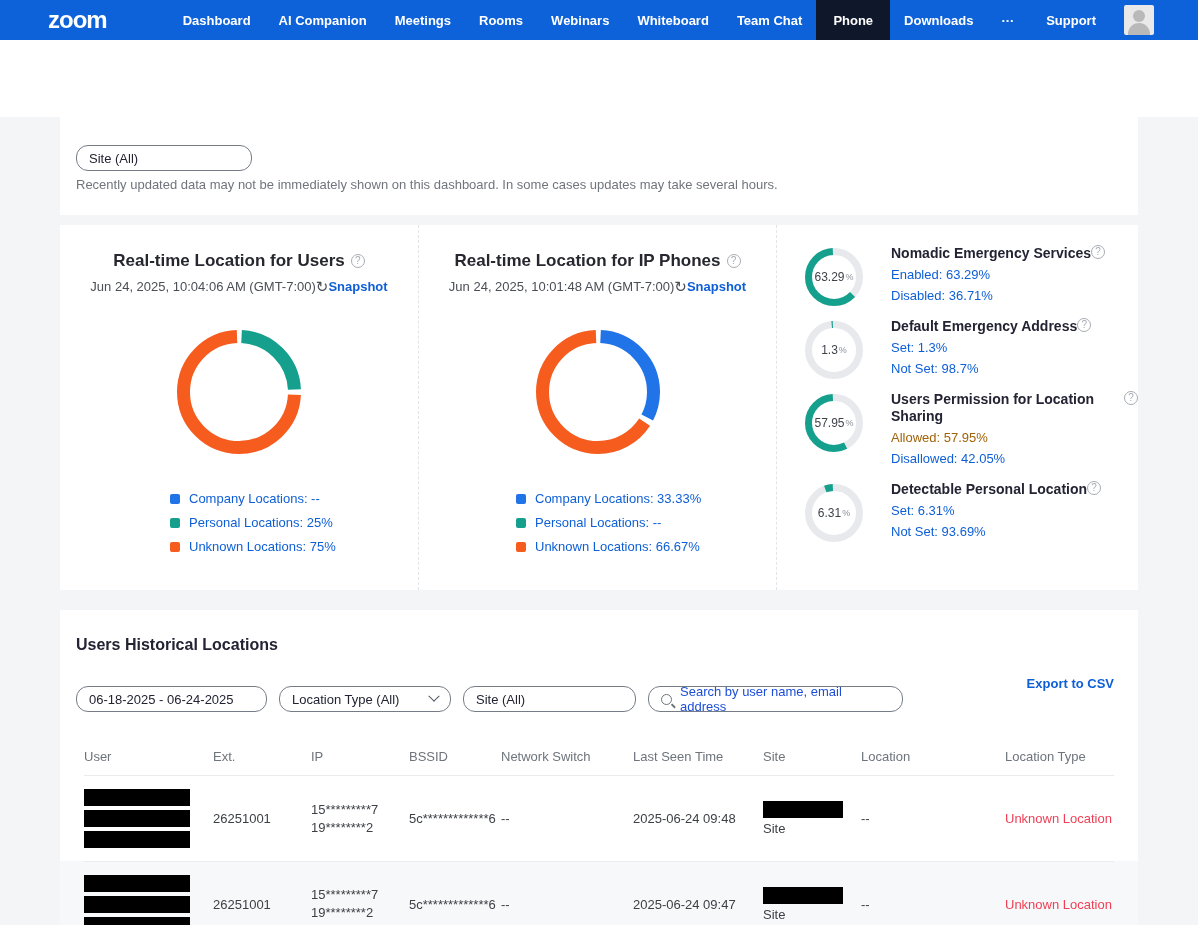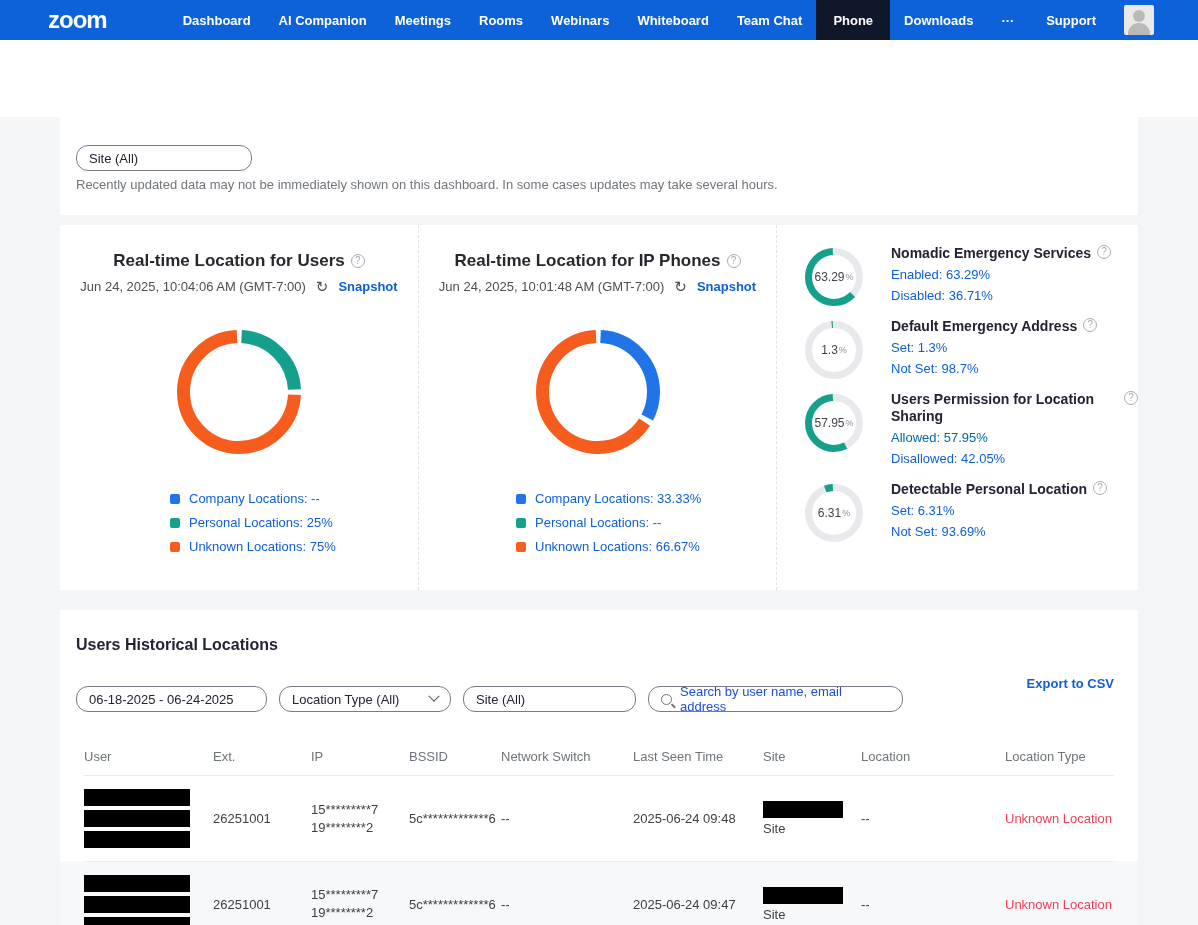--- a/index.html
+++ b/index.html
@@ -43,43 +43,43 @@
   .charts-card { top:225px; height:365px; display:flex; }
   .chart-col { position:relative; width:358px; }
   .chart-col.mid { width:359px; border-left:1px dashed #E2E4E8; border-right:1px dashed #E2E4E8; }
   .chart-col.stats { flex:1; padding:20px 0 0 28px; }
   .chart-title-row { position:absolute; top:26px; left:0; width:100%; display:flex;
     align-items:center; justify-content:center; gap:6px; }
   .chart-title { font-size:17px; font-weight:bold; color:#27272F; }
   .help { width:14px; height:14px; border:1px solid #A7ADB5; border-radius:50%; color:#A7ADB5;
     font-size:10px; line-height:12px; text-align:center; flex:0 0 auto; cursor:pointer; }
   .chart-sub-row { position:absolute; top:54px; left:0; width:100%; display:flex;
-    align-items:center; justify-content:center; gap:10px; font-size:13px; color:#4A4E55; }
+    align-items:center; justify-content:center; font-size:13px; color:#4A4E55; }
   .refresh { font-size:15px; color:#4A4E55; cursor:pointer; line-height:1; }
   .link { color:#0E5FD6; cursor:pointer; }
   .snapshot { font-size:13px; font-weight:bold; }
   .donut-wrap { position:absolute; top:105px; left:0; width:100%; display:flex; justify-content:center; }
   .legend { position:absolute; top:266px; }
   .chart-col.first .legend { left:110px; }
   .chart-col.mid .legend { left:97px; }
   .legend-item { display:flex; align-items:center; margin-bottom:9px; font-size:13px; }
   .swatch { width:10px; height:10px; border-radius:2px; margin-right:9px; flex:0 0 auto; }
 
   
   .stat-row { display:flex; margin-bottom:9px; }
   .stat-donut { position:relative; width:58px; height:58px; margin:3px 28px 0 0; flex:0 0 auto; }
   .stat-donut .pct-label { position:absolute; top:0; left:0; width:58px; height:58px;
     display:flex; align-items:center; justify-content:center; font-size:12px; color:#3F434A; }
   .pct-label .unit { font-size:9px; color:#8A9098; margin-left:1px; }
   .stat-text { width:270px; }
-  .stat-title-row { display:flex; align-items:flex-start; gap:6px; margin-bottom:5px; }
+  .stat-title-row { display:flex; align-items:flex-start; gap:0; margin-bottom:5px; }
   .stat-title { font-size:14px; font-weight:bold; color:#232333; line-height:17px; }
   .stat-line { font-size:13px; margin-bottom:6px; }
   .stat-line.link { color:#0E5FD6; }
-  .stat-line.plain { color:#0369a1; }
+  .stat-line.plain { color:#a16207; }
 
   
   .history-card { top:610px; height:315px; }
   .history-title { position:absolute; left:16px; top:26px; font-size:16px; font-weight:bold; color:#232333; }
   .filters-row { position:absolute; left:16px; top:76px; display:flex; gap:12px; }
   .filters-row .select-box { position:static; }
   .chevron { width:8px; height:8px; border-right:1.5px solid #545B66; border-bottom:1.5px solid #545B66;
     transform:rotate(45deg) translate(-2px,-2px); margin-left:auto; }
   .mag { width:11px; height:11px; border:1.5px solid #6E747C; border-radius:50%; position:relative; margin-right:8px; flex:0 0 auto; }
   .mag:after { content:""; position:absolute; width:5px; height:1.5px; background:#6E747C;

